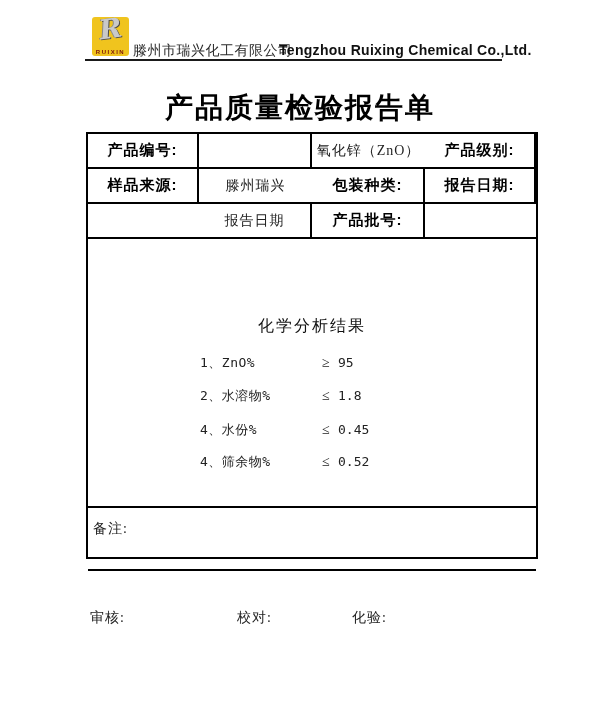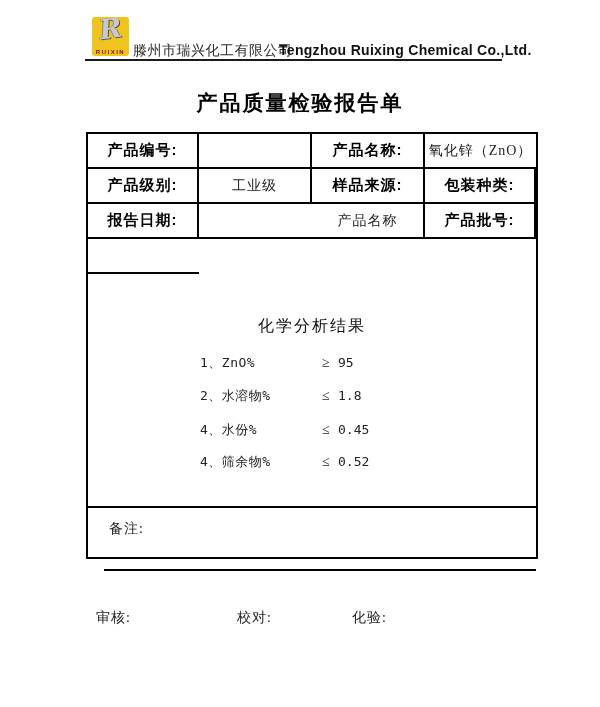--- a/index.html
+++ b/index.html
@@ -55,21 +55,21 @@
   .header-rule {
     position: absolute; left: 85px; top: 59px;
     width: 417px; height: 2px;
     background: #1a1a1a;
   }
 
   
   .page-title {
     position: absolute; left: 0; top: 89px;
     width: 600px; text-align: center;
-    font-size: 21px; font-weight: bold;
+    font-size: 28px; font-weight: bold;
     letter-spacing: 2px; color: #000;
   }
 
   
   .report-table {
     position: absolute; left: 86px; top: 132px;
     width: 452px; height: 427px;
     border: 2px solid #000;
     box-sizing: border-box;
     background: #fff;
@@ -125,31 +125,30 @@
   .item-4 { top: 179px; }
 
   .remarks-cell {
     height: 63px;
     border-bottom: 2px solid #000;
     box-sizing: border-box;
     padding: 12px 0 0 5px;
     font-family: "Liberation Serif", "DejaVu Serif", serif;
     font-size: 14px; color: #222;
     letter-spacing: 1px;
-    margin-left: 16px;
   }
   .signature-cell {
     position: relative;
     height: 110px;
     box-sizing: border-box;
     font-family: "Liberation Serif", "DejaVu Serif", serif;
     font-size: 14px; color: #222;
     letter-spacing: 1px;
   }
-  .sig-review    { position: absolute; left: 8px;   top: 38px; }
+  .sig-review    { position: absolute; left: 2px;   top: 38px; }
   .sig-proofread { position: absolute; left: 149px; top: 38px; }
   .sig-assay     { position: absolute; left: 264px; top: 38px; }
 </style>
 </head>
 <body>
 
 <div>
 
   <div class="logo">
     <div class="logo-letter">R</div>
@@ -160,32 +159,31 @@
   <div class="header-rule"></div>
 
   <div class="page-title">产品质量检验报告单</div>
 
   <div class="report-table">
 
     <div class="info-grid">
 
       <div class="cell vline cell-label">产品编号:</div>
       <div class="cell vline cell-value"></div>
-      <div class="cell vline cell-label">产品名称:</div>
       <div class="cell cell-value">氧化锌（ZnO）</div>
 
       <div class="cell vline cell-label">产品级别:</div>
-      <div class="cell vline cell-value">工业级</div>
       <div class="cell vline cell-label">样品来源:</div>
+      <div class="cell cell-value">滕州瑞兴</div>
 
       <div class="cell vline cell-label">包装种类:</div>
       <div class="cell vline cell-label">报告日期:</div>
       <div class="cell cell-value"></div>
 
-      <div class="cell vline cell-value">产品名称</div>
+      <div class="cell vline cell-value">报告日期</div>
       <div class="cell vline cell-label">产品批号:</div>
       <div class="cell cell-value"></div>
     </div>
 
     <div class="analysis-cell">
       <div class="analysis-heading">化学分析结果</div>
 
       <div class="analysis-item item-1">
         <span class="item-name">1、ZnO%</span>
         <span class="item-op">≥</span>

